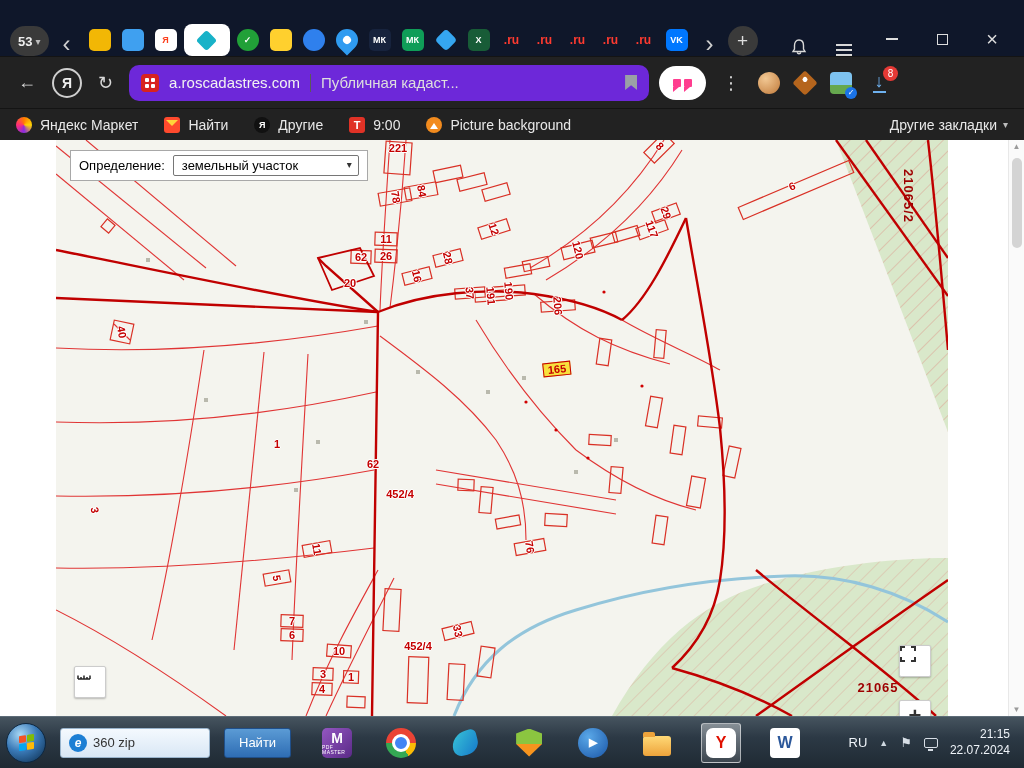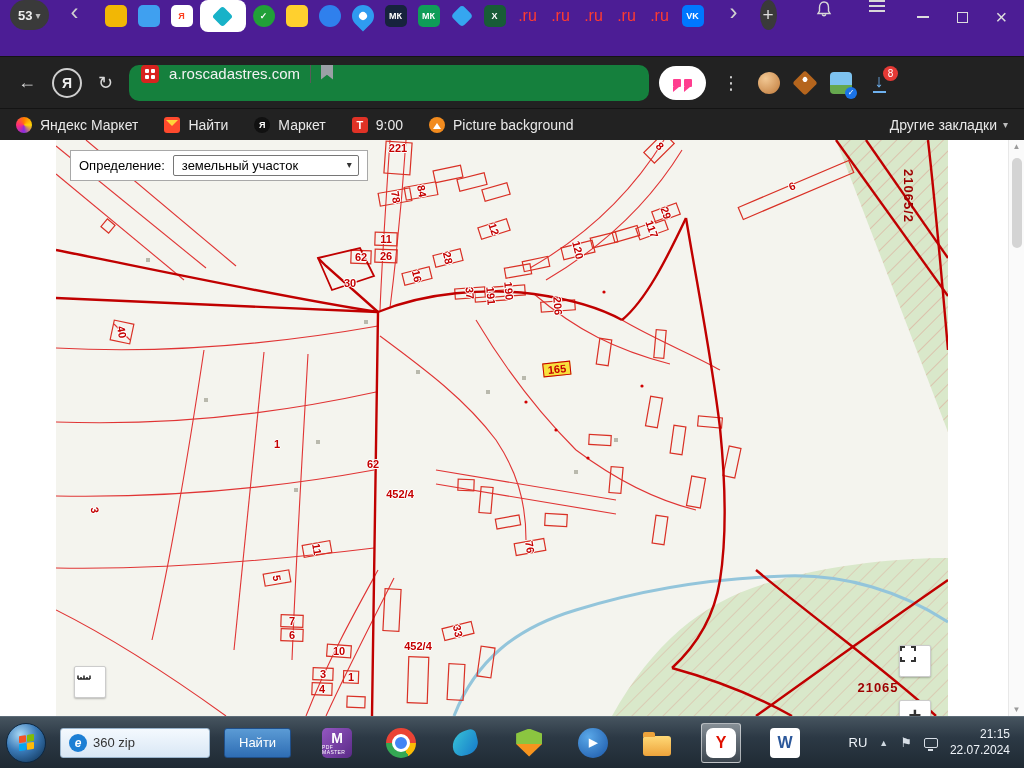--- a/index.html
+++ b/index.html
@@ -1,48 +1,48 @@
 <!DOCTYPE html>
 <html><head>
 <meta charset="utf-8">
 <style>
   *{box-sizing:border-box;margin:0;padding:0;}
   html,body{width:1024px;height:768px;overflow:hidden;background:#fff;
     font-family:"Liberation Sans", sans-serif; -webkit-user-select:none;user-select:none;}
 
   
-  .tabbar{height:56px;background:#4c1d95;display:flex;align-items:flex-start;padding:0 10px;gap:14px;}
+  .tabbar{height:56px;background:#0f172a;display:flex;align-items:flex-end;padding:0 10px;gap:6px;}
   .tab-counter{display:flex;align-items:center;gap:3px;background:#3a3a3a;border-radius:15px;height:30px;padding:0 8px;color:#eee;}
   .tab-counter .cnt{font-size:13px;font-weight:bold;}
   .tab-counter .chev{font-size:10px;color:#bbb;}
   .nav-chev{color:#cfcfcf;font-size:24px;line-height:1;padding:0 8px;cursor:pointer;}
   .tabstrip{display:flex;align-items:center;gap:3px;}
   .tab{width:30px;height:32px;border-radius:8px;display:flex;align-items:center;justify-content:center;flex:0 0 auto;cursor:pointer;}
   .tab-active{background:#fff;width:46px;}
   .tab-ic{width:22px;height:22px;border-radius:5px;display:flex;align-items:center;justify-content:center;font-size:9px;font-weight:bold;color:#fff;}
   .tab-ic.circle{border-radius:50%;}
   .tab-ic.pin{border-radius:50% 50% 50% 0;transform:rotate(-45deg);}
   .tab-ic.pin::after{content:"";width:8px;height:8px;background:#fff;border-radius:50%;}
   .tab-ic.gem{width:16px;height:16px;transform:rotate(45deg);border-radius:4px;}
-  .tab-ic.ru{background:transparent;font-size:16px;font-weight:normal;}
+  .tab-ic.ru{background:transparent;font-size:12px;font-weight:bold;}
   .tab-ic.active-glyph{width:15px;height:15px;background:#18b2c8;border-radius:3px;transform:rotate(45deg);}
   .newtab{width:30px;height:30px;border-radius:50%;background:#3a3a3a;color:#ddd;font-size:19px;display:flex;align-items:center;justify-content:center;cursor:pointer;}
   .tb-spacer{flex:1;}
   .top-ic{color:#d8d8d8;padding:0 10px;display:flex;align-items:center;cursor:pointer;}
   .burger{display:flex;flex-direction:column;gap:3px;padding:0 12px;cursor:pointer;}
   .burger i{display:block;width:16px;height:2px;background:#d8d8d8;}
   .winbtn{width:44px;height:34px;display:flex;align-items:center;justify-content:center;color:#ddd;cursor:pointer;}
   .winbtn .minbar{width:12px;height:2px;background:#ddd;}
   .winbtn .maxbox{width:11px;height:11px;border:1.5px solid #ddd;}
   .winbtn.close{font-size:20px;}
 
   .addressbar{height:52px;background:#222;display:flex;align-items:center;padding:0 12px;gap:10px;border-top:1px solid #141414;}
   .addr-ic{color:#d8d8d8;font-size:18px;padding:0 6px;cursor:pointer;}
   .ya-circle{width:30px;height:30px;border-radius:50%;border:2px solid #cfcfcf;color:#eee;font-size:14px;font-weight:bold;display:flex;align-items:center;justify-content:center;cursor:pointer;}
-  .omnibox{flex:0 1 520px;height:36px;background:#15803d;border-radius:10px;display:flex;align-items:flex-start;padding:0 12px;gap:10px;cursor:text;}
+  .omnibox{flex:0 1 520px;height:36px;background:#6d28d9;border-radius:10px;display:flex;align-items:center;padding:0 12px;gap:10px;cursor:text;}
   .favicon-grid{width:18px;height:18px;border-radius:4px;background:#d8231f;display:grid;grid-template-columns:1fr 1fr;gap:2px;padding:4px;}
   .favicon-grid i{background:#fff;border-radius:1px;}
   .omni-url{color:#f2f2f2;font-size:15px;white-space:nowrap;}
   .omni-sep{width:1px;height:18px;background:#5a5a5a;}
   .omni-title{color:#dedede;font-size:15px;white-space:nowrap;overflow:hidden;text-overflow:ellipsis;flex:1;}
   .bm-flag{width:12px;height:15px;background:#9aa0a6;clip-path:polygon(0 0,100% 0,100% 100%,50% 68%,0 100%);flex:0 0 auto;cursor:pointer;}
   .coll-pill{height:34px;background:#fff;border-radius:17px;display:flex;align-items:center;gap:3px;padding:0 14px;cursor:pointer;}
   .quote{width:8px;height:8px;background:#ff3d8f;border-radius:1px;position:relative;}
   .quote::after{content:"";position:absolute;left:0;top:8px;border-top:5px solid #ff3d8f;border-right:6px solid transparent;}
   .dots{color:#d8d8d8;font-size:18px;padding:0 6px;cursor:pointer;}
@@ -214,20 +214,21 @@
   <span class="addr-ic">↻</span>
   <div class="omnibox">
     <div class="favicon-grid">
         <i></i>
         <i></i>
         <i></i>
         <i></i>
       </div>
     <span class="omni-url">a.roscadastres.com</span>
     <span class="omni-sep"></span>
+    <span class="omni-title">Публичная кадаст...</span>
     <span class="bm-flag"></span>
   </div>
   <div class="coll-pill">
     <span class="quote"></span>
     <span class="quote"></span>
   </div>
   <span class="dots">⋮</span>
   <div class="ext">
       <div class="ext-avatar"></div>
     </div>
@@ -248,21 +249,21 @@
   <div class="bookmark">
       <span class="bm-ic market"></span>
       <span>Яндекс Маркет</span>
     </div>
     <div class="bookmark">
       <span class="bm-ic mail"></span>
       <span>Найти</span>
     </div>
     <div class="bookmark">
       <span class="bm-ic yandex"></span>
-      <span>Маркет</span>
+      <span>Другие</span>
     </div>
     <div class="bookmark">
       <span class="bm-ic tbank"></span>
       <span>9:00</span>
     </div>
     <div class="bookmark">
       <span class="bm-ic picture"></span>
       <span>Picture background</span>
     </div>
     <div class="other-bm" style="order:99;">
@@ -412,21 +413,21 @@
       </g>
     </svg>
 
     <div class="label-layer">
         <span class="parcel-label" style="left: 342px; top: 8px; transform: translate(-50%, -50%) rotate(0deg);">221</span>
         <span class="parcel-label" style="left: 366px; top: 51px; transform: translate(-50%, -50%) rotate(80deg);">84</span>
         <span class="parcel-label" style="left: 340px; top: 57px; transform: translate(-50%, -50%) rotate(80deg);">78</span>
         <span class="parcel-label" style="left: 330px; top: 99px; transform: translate(-50%, -50%) rotate(0deg);">11</span>
         <span class="parcel-label" style="left: 330px; top: 116px; transform: translate(-50%, -50%) rotate(0deg);">26</span>
         <span class="parcel-label" style="left: 305px; top: 117px; transform: translate(-50%, -50%) rotate(0deg);">62</span>
-        <span class="parcel-label" style="left: 294px; top: 143px; transform: translate(-50%, -50%) rotate(0deg);">30</span>
+        <span class="parcel-label" style="left: 294px; top: 143px; transform: translate(-50%, -50%) rotate(0deg);">20</span>
         <span class="parcel-label" style="left: 361px; top: 136px; transform: translate(-50%, -50%) rotate(76deg);">16</span>
         <span class="parcel-label" style="left: 392px; top: 118px; transform: translate(-50%, -50%) rotate(76deg);">28</span>
         <span class="parcel-label" style="left: 438px; top: 89px; transform: translate(-50%, -50%) rotate(72deg);">12</span>
         <span class="parcel-label" style="left: 414px; top: 153px; transform: translate(-50%, -50%) rotate(86deg);">37</span>
         <span class="parcel-label" style="left: 435px; top: 156px; transform: translate(-50%, -50%) rotate(86deg);">191</span>
         <span class="parcel-label" style="left: 453px; top: 151px; transform: translate(-50%, -50%) rotate(86deg);">190</span>
         <span class="parcel-label" style="left: 522px; top: 110px; transform: translate(-50%, -50%) rotate(76deg);">120</span>
         <span class="parcel-label" style="left: 596px; top: 89px; transform: translate(-50%, -50%) rotate(70deg);">117</span>
         <span class="parcel-label" style="left: 610px; top: 73px; transform: translate(-50%, -50%) rotate(70deg);">29</span>
         <span class="parcel-label" style="left: 502px; top: 166px; transform: translate(-50%, -50%) rotate(86deg);">206</span>

